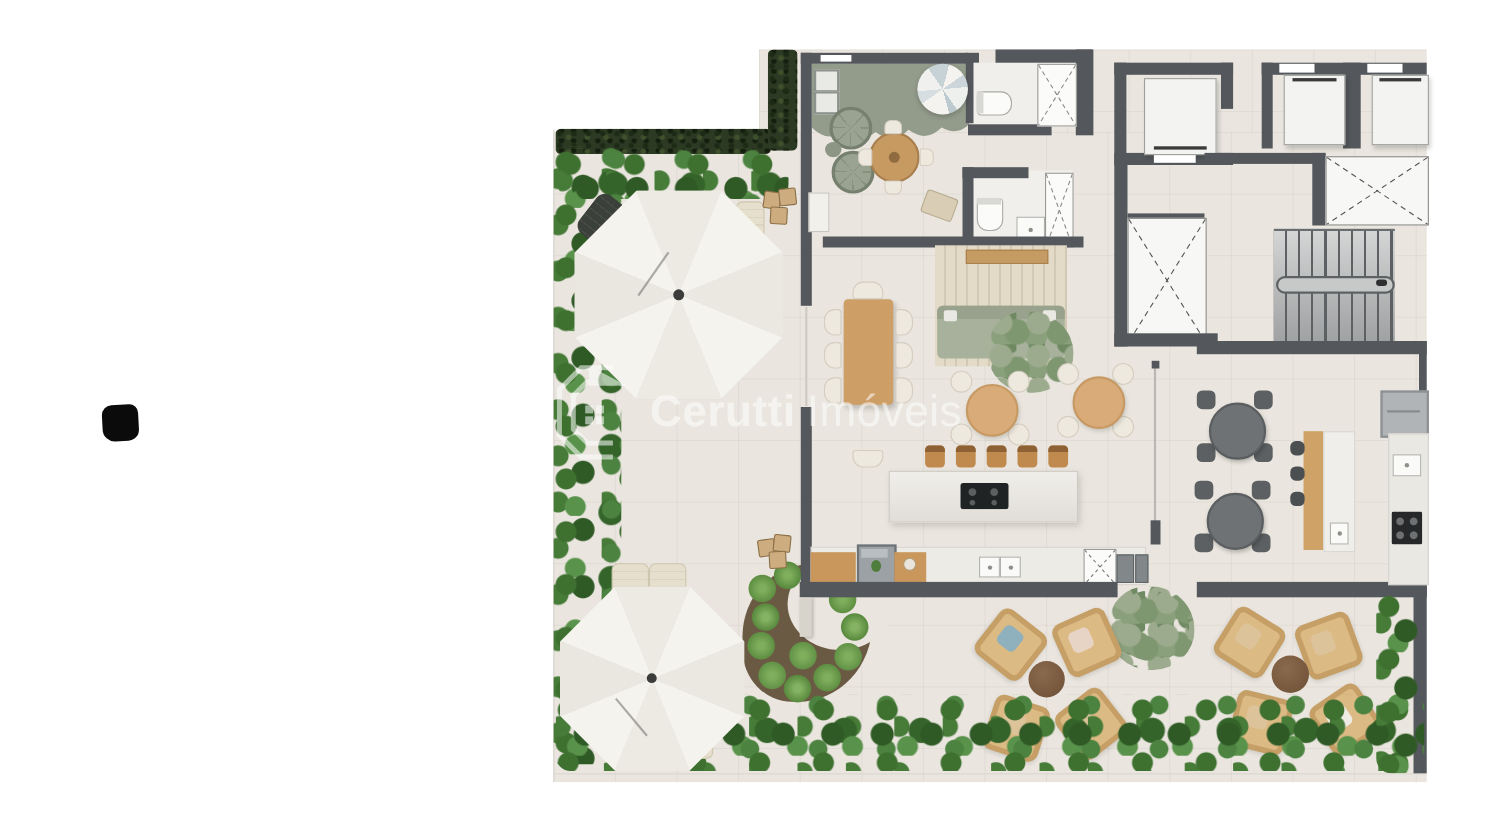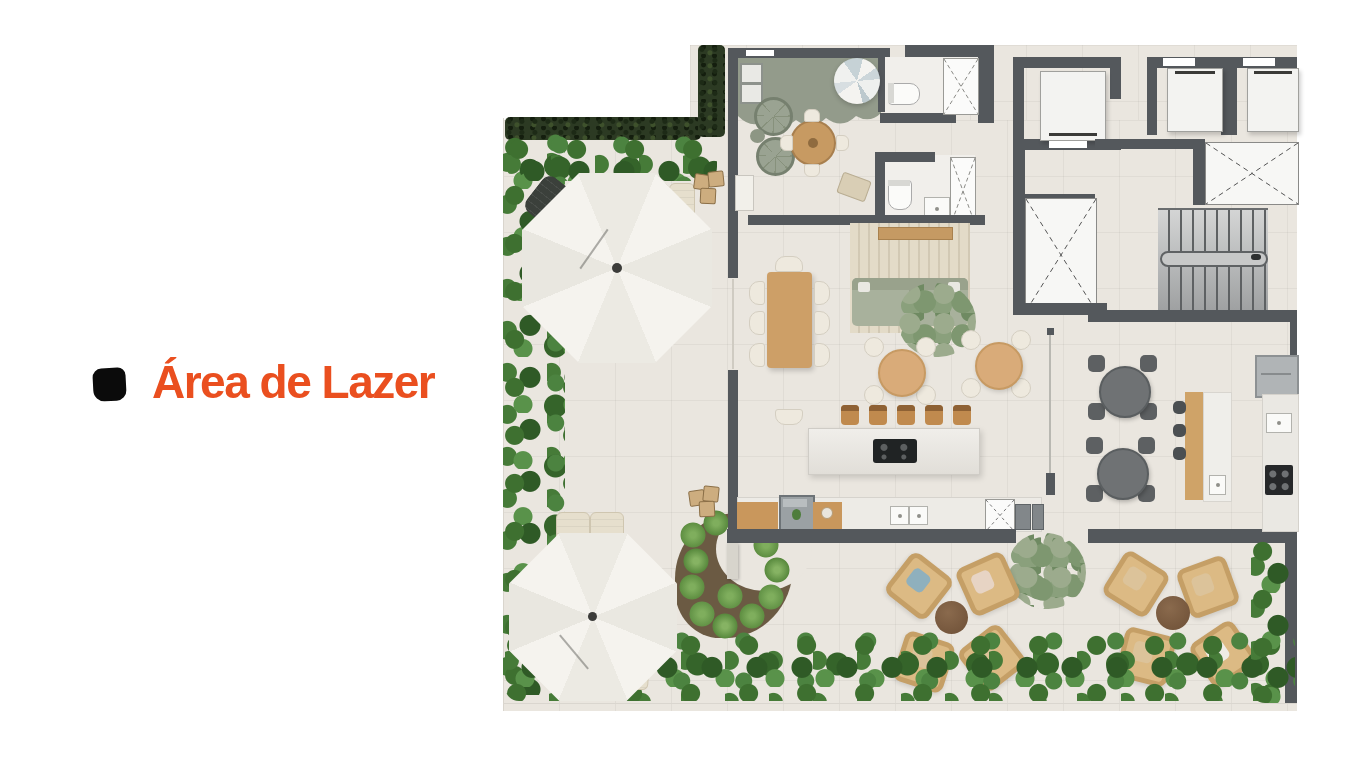--- a/index.html
+++ b/index.html
@@ -75,21 +75,20 @@
   .wmark .txt{font-size:40px;letter-spacing:.5px;white-space:nowrap;}
   .wmark .b{font-weight:700;} .wmark .l{font-weight:300;margin-left:10px;}
   .xsvg{position:absolute;left:0;top:0;width:100%;height:100%;}
 </style>
 </head>
 <body>
 
 <div class="page">
 
   <span class="bullet"></span>
-  <h1 class="title" style="margin:0;">Área de Lazer</h1>
 
   <div class="plan">
 
     <div class="abs floor grid" style="left:0;top:75px;width:794px;height:591px;"></div>
     <div class="abs floor grid" style="left:187px;top:0;width:607px;height:75px;"></div>
     <div class="abs" style="left:0;top:73px;width:1px;height:593px;background:#d9d5cd;"></div>
     <div class="abs" style="left:0;top:658px;width:794px;height:1px;background:#dad6cf;"></div>
 
     <div class="abs" style="left:172px;top:468px;width:118px;height:125px;background:#6b5a43;border-radius:55% 45% 60% 40%;"></div>
     <div class="abs" style="left:213px;top:462px;width:96px;height:84px;background:#eae6df;border-radius:50%;"></div>
@@ -354,14 +353,26 @@
     <div class="abs" style="left:70px;top:585px;width:2px;height:44px;background:#55565277;transform:rotate(-40deg);"></div>
 
     <div class="abs woodbox" style="left:191px;top:129px;transform:rotate(8deg);"></div>
     <div class="abs woodbox" style="left:205px;top:126px;transform:rotate(-6deg);"></div>
     <div class="abs woodbox" style="left:197px;top:143px;transform:rotate(3deg);"></div>
     <div class="abs woodbox" style="left:186px;top:445px;transform:rotate(-8deg);"></div>
     <div class="abs woodbox" style="left:200px;top:441px;transform:rotate(6deg);"></div>
     <div class="abs woodbox" style="left:196px;top:456px;transform:rotate(-3deg);"></div>
   </div>
 
+  <div class="wmark">
+    <svg width="72" height="92" viewBox="0 0 80 100">
+      <path d="M58 6 L26 6 L4 28 L4 74 L26 96 L58 96" stroke="#fff" stroke-width="5" fill="none"></path>
+      <path d="M58 20 L32 20 L18 34 L18 68 L32 82 L58 82" stroke="#fff" stroke-width="5" fill="none"></path>
+      <path d="M34 4 L72 24 L34 24 Z" fill="#fff"></path>
+      <rect x="30" y="44" width="8" height="8" fill="#fff"></rect>
+        <rect x="41" y="44" width="8" height="8" fill="#fff"></rect>
+      <rect x="30" y="55" width="8" height="8" fill="#fff"></rect>
+        <rect x="41" y="55" width="8" height="8" fill="#fff"></rect>
+    </svg>
+    <span class="txt"><span class="b">Cerutti</span><span class="l">Imóveis</span></span>
+  </div>
 
 </div>
 
 </body></html>

